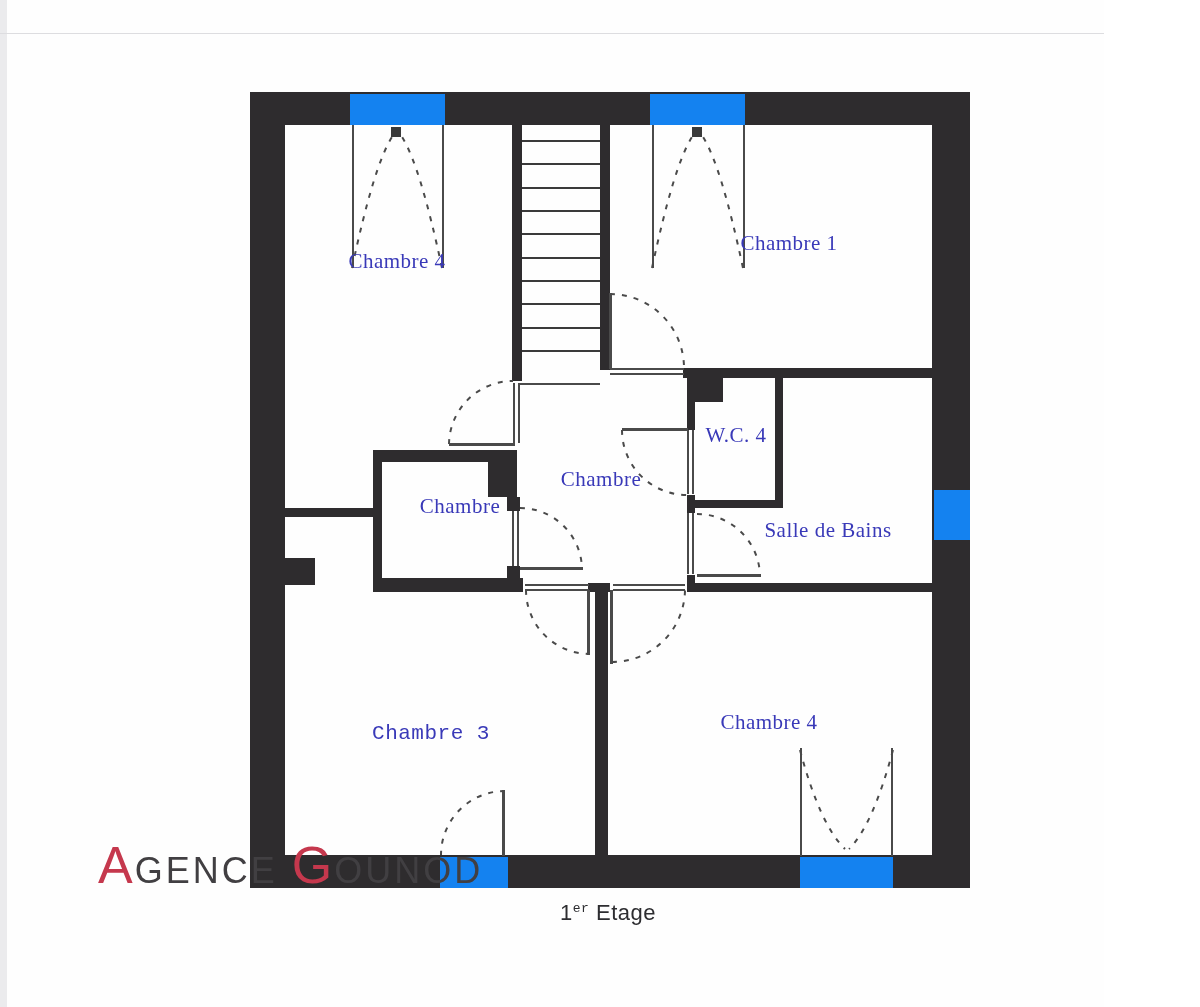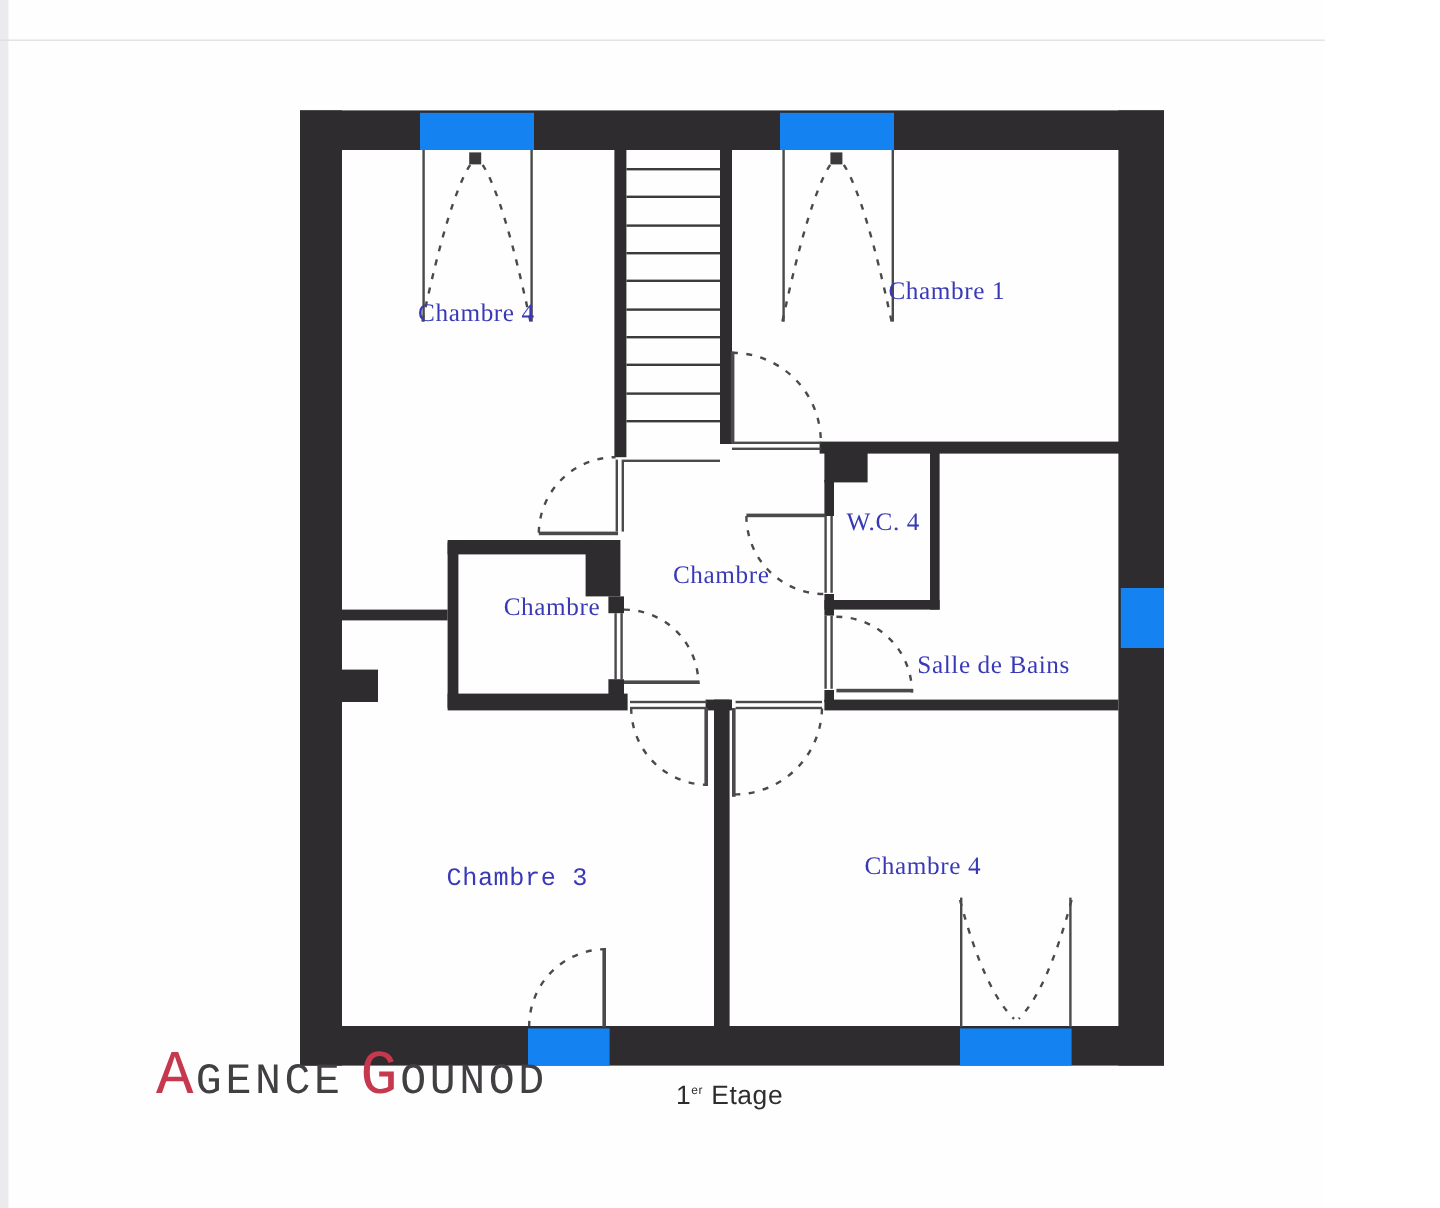--- a/index.html
+++ b/index.html
@@ -10,28 +10,28 @@
   #floorplan{position:absolute;left:0;top:0;width:1200px;height:1007px;}
   .wall{position:absolute;background:#2e2c2e;}
   .window{position:absolute;background:#1482f0;}
   .thin-line{position:absolute;background:#4a4a4a;}
   .step{position:absolute;background:#3a3a3a;}
   .stile{position:absolute;background:#3a3a3a;}
   .room-label{position:absolute;transform:translate(-50%,-50%);
       font-family:"Liberation Serif","DejaVu Serif",serif;font-size:21px;color:#3939b8;
       white-space:nowrap;letter-spacing:.5px;}
   #arc-layer{position:absolute;left:0;top:0;pointer-events:none;}
-  #watermark{position:absolute;left:98px;top:872px;white-space:nowrap;
-      font-family:Liberation Mono, monospace;line-height:1;z-index:9;margin-left:32px;}
+  #watermark{position:absolute;left:98px;top:839px;white-space:nowrap;
+      font-family:Liberation Sans, sans-serif;line-height:1;z-index:9;}
   #watermark .wm-big{font-size:52px;color:#c5384d;letter-spacing:2px;}
   #watermark .wm-small{font-size:36px;color:#413f42;letter-spacing:3px;}
   #watermark .wm-sp{display:inline-block;width:14px;}
   #floor-label{position:absolute;left:608px;top:913px;transform:translate(-50%,-50%);
       font-size:22px;color:#2d2d30;letter-spacing:.5px;}
-  #floor-label sup{font-size:10px;}
+  #floor-label sup{font-size:13px;font-family:Liberation Mono, monospace;}
 </style>
 </head>
 <body>
 
 <div id="page">
   <div class="edge-strip"></div>
   <div class="top-hairline"></div>
 
   <div id="floorplan">
       <div class="wall" style="left: 250px; top: 92px; width: 720px; height: 33px;"></div>
@@ -118,21 +118,21 @@
         <path d="M 612 662 A 73 73 0 0 0 685 590" fill="none" stroke="#4a4a4a" stroke-width="2" stroke-dasharray="5 7"></path>
         <path d="M 505 791 A 64 64 0 0 0 441 855" fill="none" stroke="#4a4a4a" stroke-width="2" stroke-dasharray="5 7"></path>
         <path d="M 800 750 Q 820 825 845 849" fill="none" stroke="#4a4a4a" stroke-width="2" stroke-dasharray="5 7"></path>
         <path d="M 893 750 Q 873 825 849 849" fill="none" stroke="#4a4a4a" stroke-width="2" stroke-dasharray="5 7"></path>
       </svg>
       <div class="room-label" style="left: 397px; top: 261px;">Chambre 4</div>
       <div class="room-label" style="left: 789px; top: 243px;">Chambre 1</div>
       <div class="room-label" style="left: 736px; top: 435px;">W.C. 4</div>
       <div class="room-label" style="left: 601px; top: 479px;">Chambre</div>
       <div class="room-label" style="left: 460px; top: 506px;">Chambre</div>
-      <div class="room-label" style="left: 828px; top: 530px; margin-top: 24px;">Salle de Bains</div>
+      <div class="room-label" style="left: 828px; top: 530px;">Salle de Bains</div>
       <div class="room-label" style="left: 431px; top: 733px; font-family: Liberation Mono, monospace;">Chambre 3</div>
       <div class="room-label" style="left: 769px; top: 722px;">Chambre 4</div>
     </div>
 
   <div id="watermark">
     <span class="wm-big">A</span><span class="wm-small">GENCE</span><span class="wm-sp"></span><span class="wm-big">G</span><span class="wm-small">OUNOD</span>
   </div>
 
   <div id="floor-label">
     <span>1</span><sup>er</sup>

